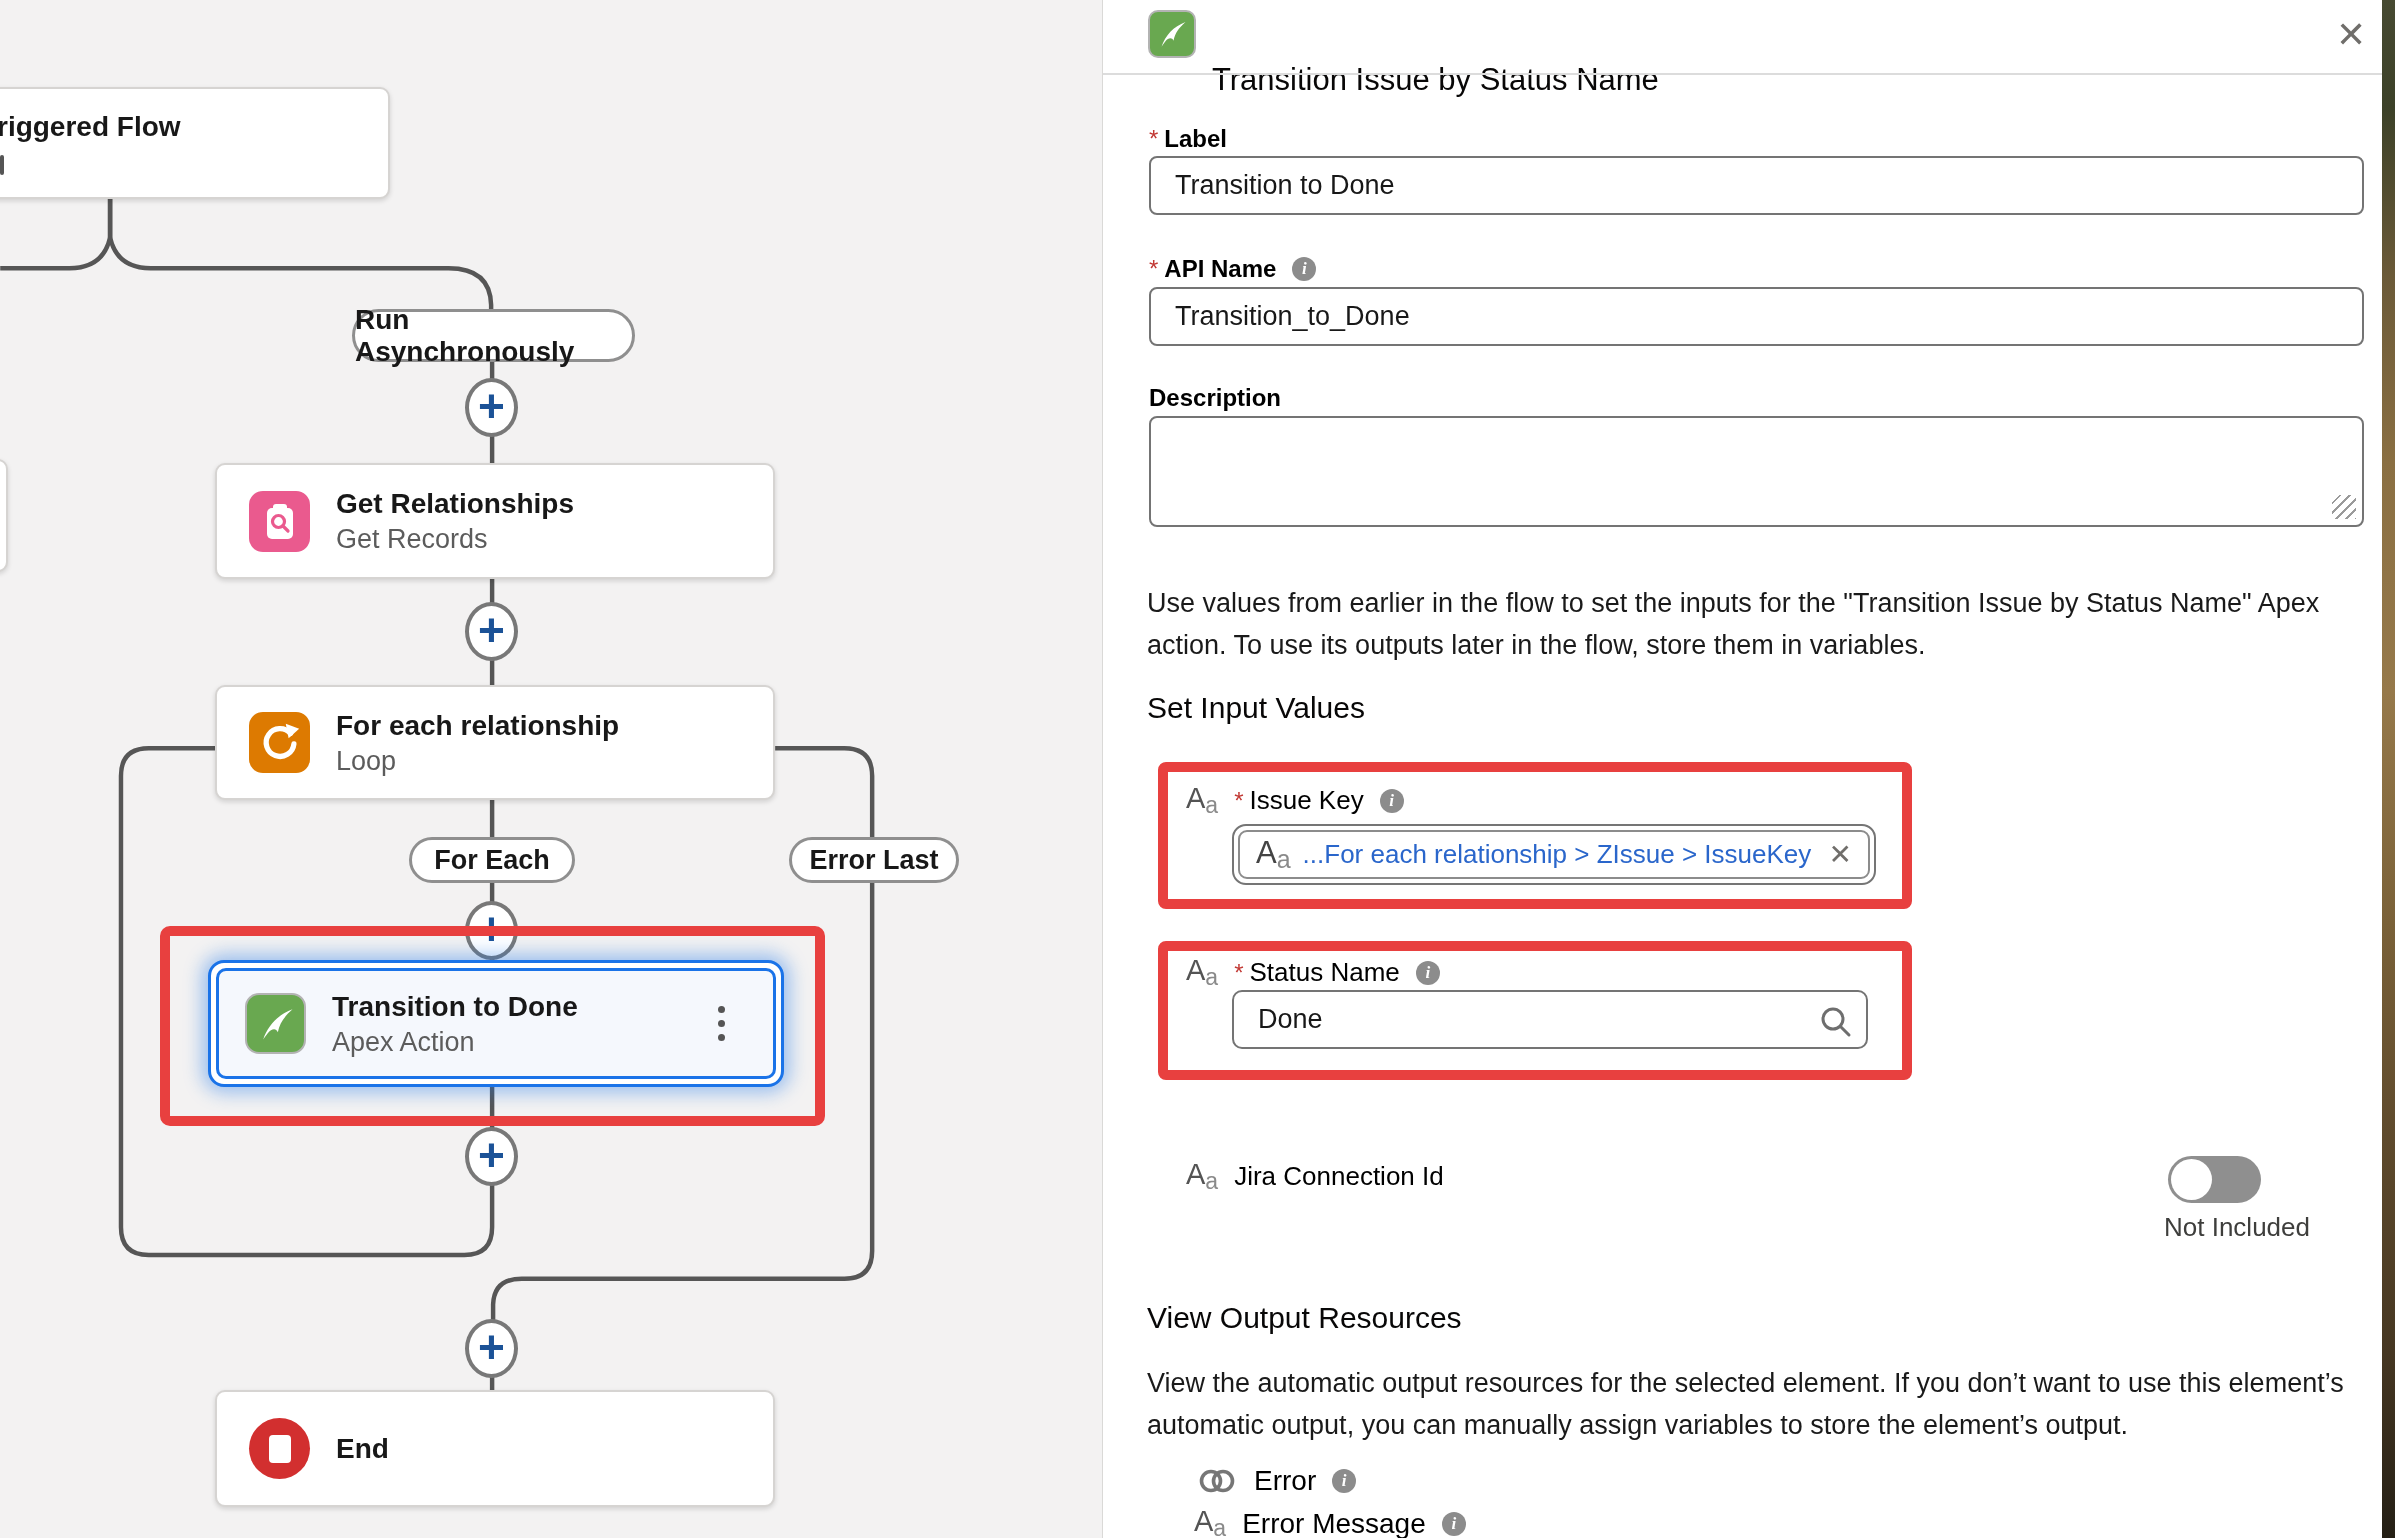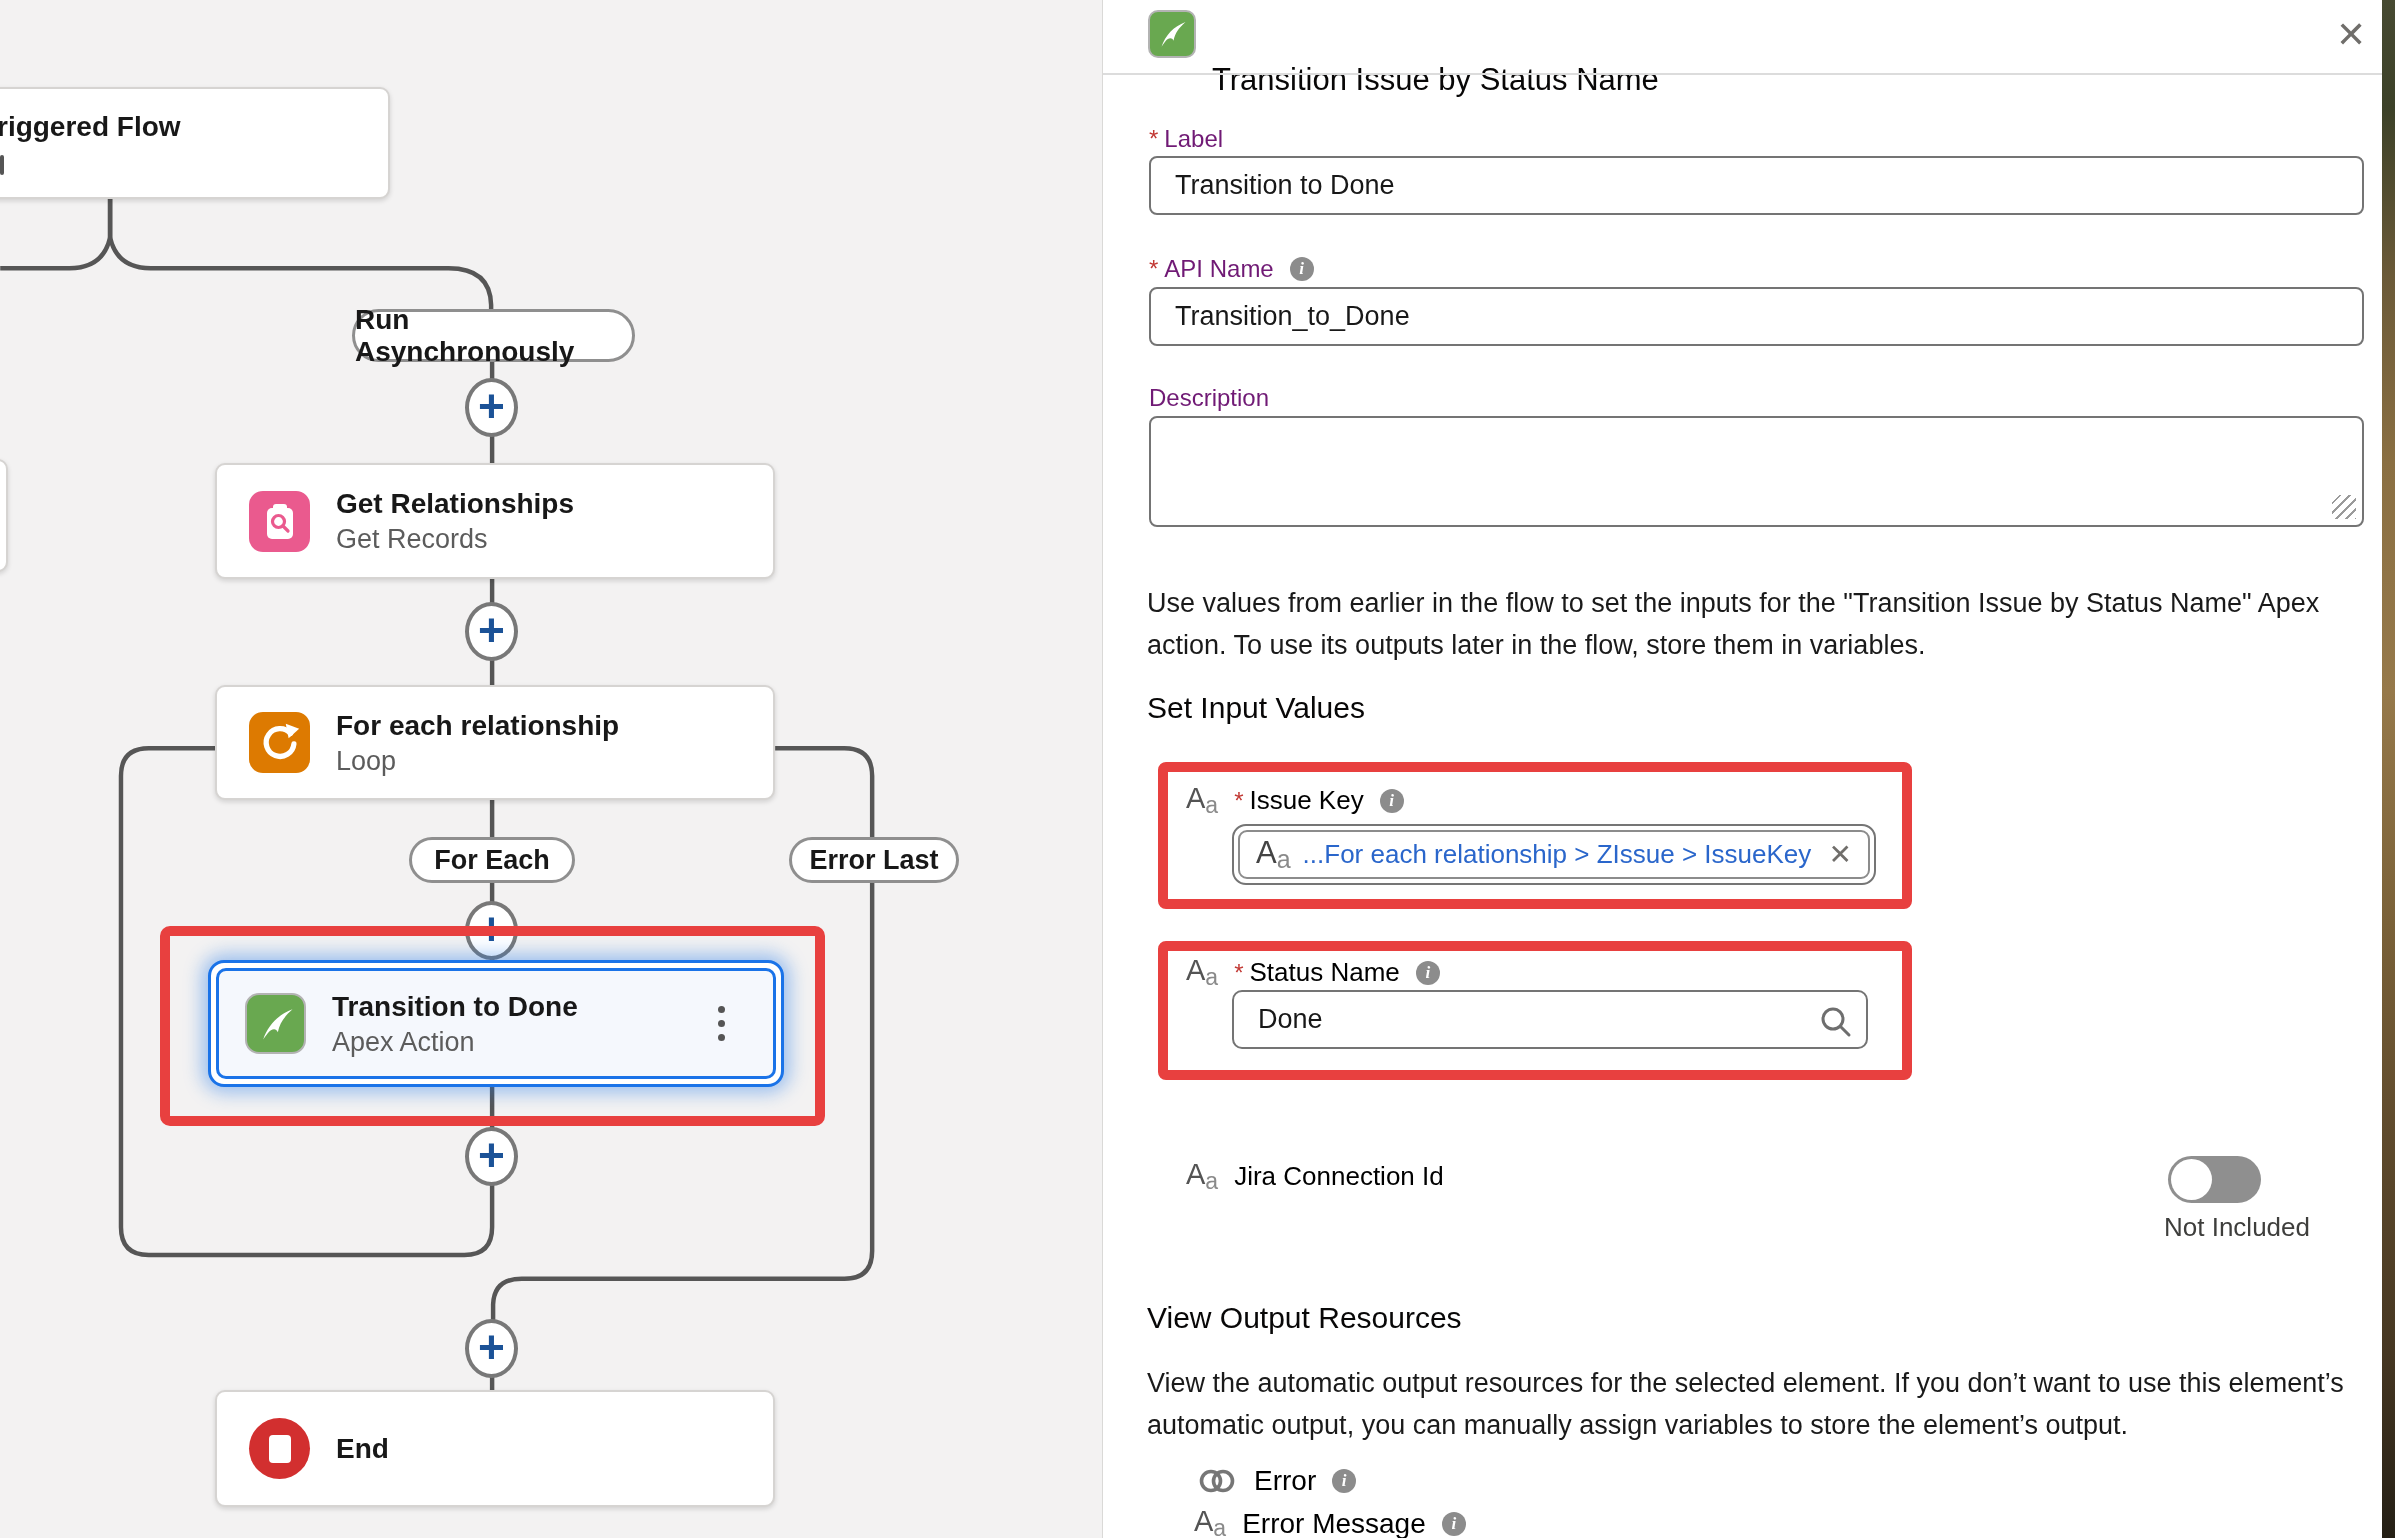--- a/index.html
+++ b/index.html
@@ -35,21 +35,21 @@
   .sel-inner { width:100%; height:100%; border:3px solid #1a73e8; border-radius:10px;
                background:#f5f8fd; display:flex; align-items:center;
                padding-left:26px; gap:26px; }
   .dots { margin-left:auto; margin-right:48px; display:flex; flex-direction:column; gap:7px; }
   .dots i { width:7px; height:7px; border-radius:50%; background:#555; }
 
   
   .panel { position:absolute; left:1102px; top:0; width:1280px; height:1538px;
            background:#fff; border-left:1px solid #dad9d7; }
   .abs { position:absolute; }
-  .fld-label { font-size:24px; color:#701a75; }
+  .fld-label { font-size:24px; color:#000000;font-weight:bold; }
   .req { color:#c23934; margin-right:6px; font-size:24px; }
   .text-input { position:absolute; height:59px; border:2px solid #747474; border-radius:8px;
                 background:#fff; font-family:"Liberation Sans",sans-serif;
                 font-size:27px; color:#181818; padding:0 24px; outline:none; }
   .section-h { font-size:30px; color:#080707; }
   .para { font-size:27px; line-height:42px; color:#1a1a1a; }
   .info-i { display:inline-flex; width:24px; height:24px; border-radius:50%;
             background:#8c8c8c; color:#fff; align-items:center; justify-content:center;
             font-family:"Liberation Serif",serif; font-weight:bold; font-size:17px;
             font-style:italic; flex:0 0 auto; }

